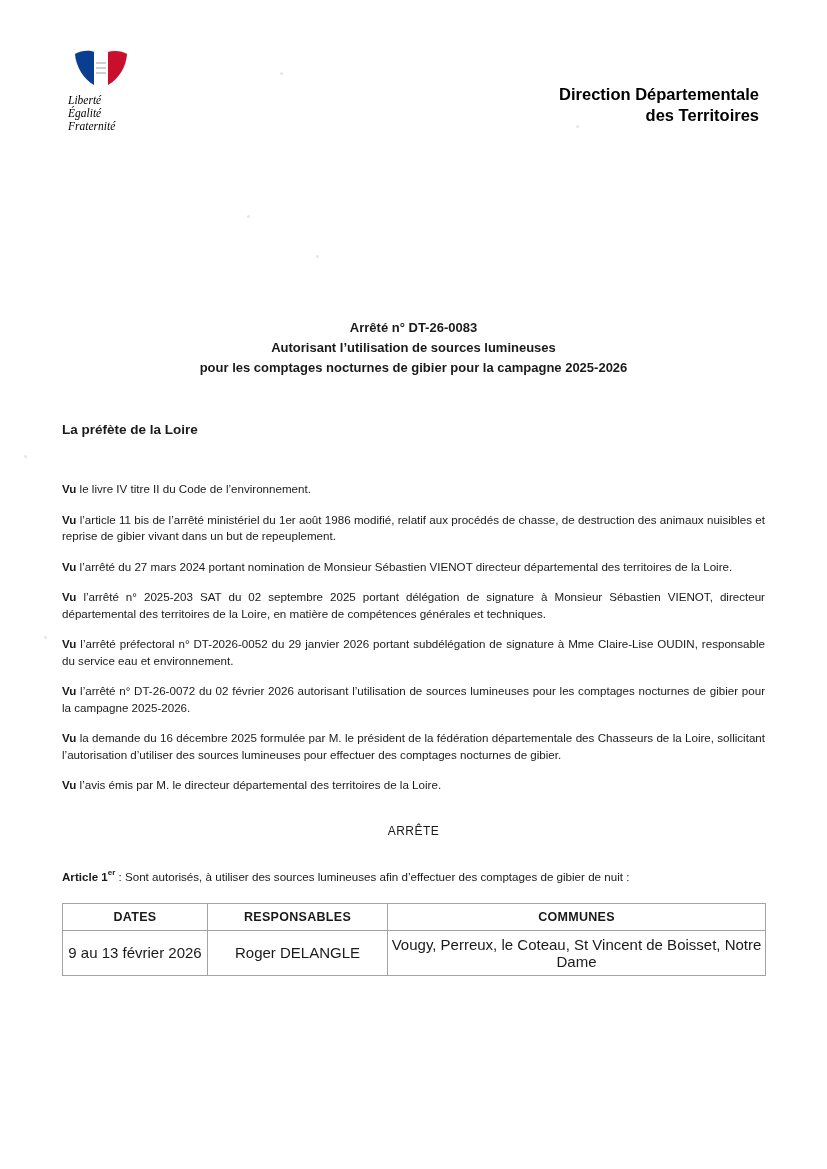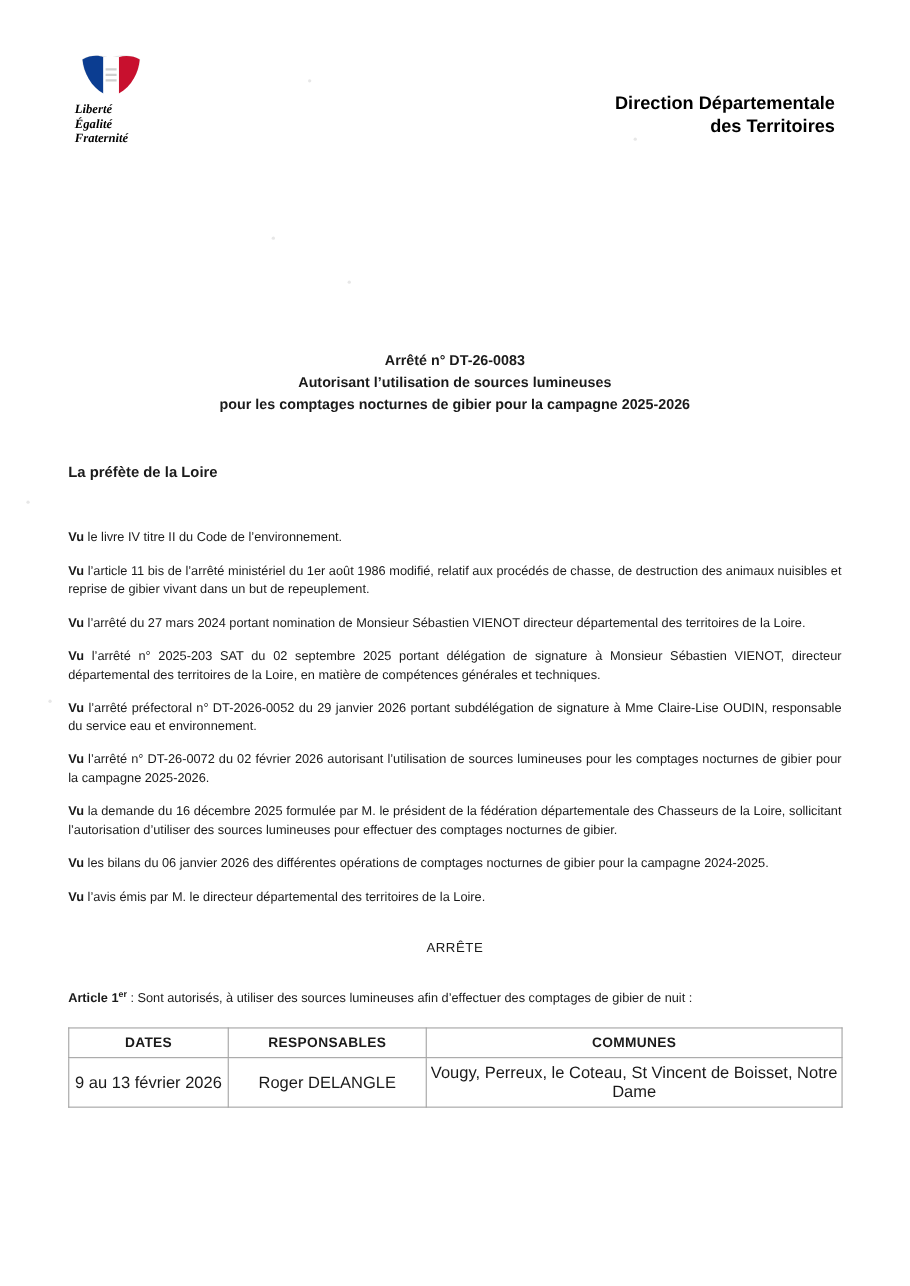--- a/index.html
+++ b/index.html
@@ -50,21 +50,20 @@
     color: #000;
     margin-top: 2px;
   }
   .devise {
     font-family: "Liberation Serif", serif;
     font-style: italic;
     font-size: 11.5px;
     line-height: 13px;
     color: #000;
     margin-top: 6px;
-    font-weight: bold;
   }
   .dept-title {
     text-align: right;
     font-family: "Liberation Sans", sans-serif;
     font-weight: bold;
     font-size: 16.5px;
     line-height: 21px;
     color: #000;
     padding-top: 36px;
     padding-right: 6px;
@@ -194,21 +193,20 @@
   <div class="prefete">La préfète de la Loire</div>
 
   <div class="body">
     <p class="vu"><b>Vu</b><span> le livre IV titre II du Code de l’environnement.</span></p>
     <p class="vu"><b>Vu</b><span> l’article 11 bis de l’arrêté ministériel du 1er août 1986 modifié, relatif aux procédés de chasse, de destruction des animaux nuisibles et reprise de gibier vivant dans un but de repeuplement.</span></p>
     <p class="vu"><b>Vu</b><span> l’arrêté du 27 mars 2024 portant nomination de Monsieur Sébastien VIENOT directeur départemental des territoires de la Loire.</span></p>
     <p class="vu"><b>Vu</b><span> l’arrêté n° 2025-203 SAT du 02 septembre 2025 portant délégation de signature à Monsieur Sébastien VIENOT, directeur départemental des territoires de la Loire, en matière de compétences générales et techniques.</span></p>
     <p class="vu"><b>Vu</b><span> l’arrêté préfectoral n° DT-2026-0052 du 29 janvier 2026 portant subdélégation de signature à Mme Claire-Lise OUDIN, responsable du service eau et environnement.</span></p>
     <p class="vu"><b>Vu</b><span> l’arrêté n° DT-26-0072 du 02 février 2026 autorisant l’utilisation de sources lumineuses pour les comptages nocturnes de gibier pour la campagne 2025-2026.</span></p>
     <p class="vu"><b>Vu</b><span> la demande du 16 décembre 2025 formulée par M. le président de la fédération départementale des Chasseurs de la Loire, sollicitant l’autorisation d’utiliser des sources lumineuses pour effectuer des comptages nocturnes de gibier.</span></p>
-    <p class="vu"><b>Vu</b><span> les bilans du 06 janvier 2026 des différentes opérations de comptages nocturnes de gibier pour la campagne 2024-2025.</span></p>
     <p class="vu"><b>Vu</b><span> l’avis émis par M. le directeur départemental des territoires de la Loire.</span></p>
   </div>
 
   <div class="arrete-word">ARRÊTE</div>
 
   <div class="article">
     <b>Article 1</b><b><sup>er</sup></b><span> : Sont autorisés, à utiliser des sources lumineuses afin d’effectuer des comptages de gibier de nuit :</span>
   </div>
 
   <table class="counts">

